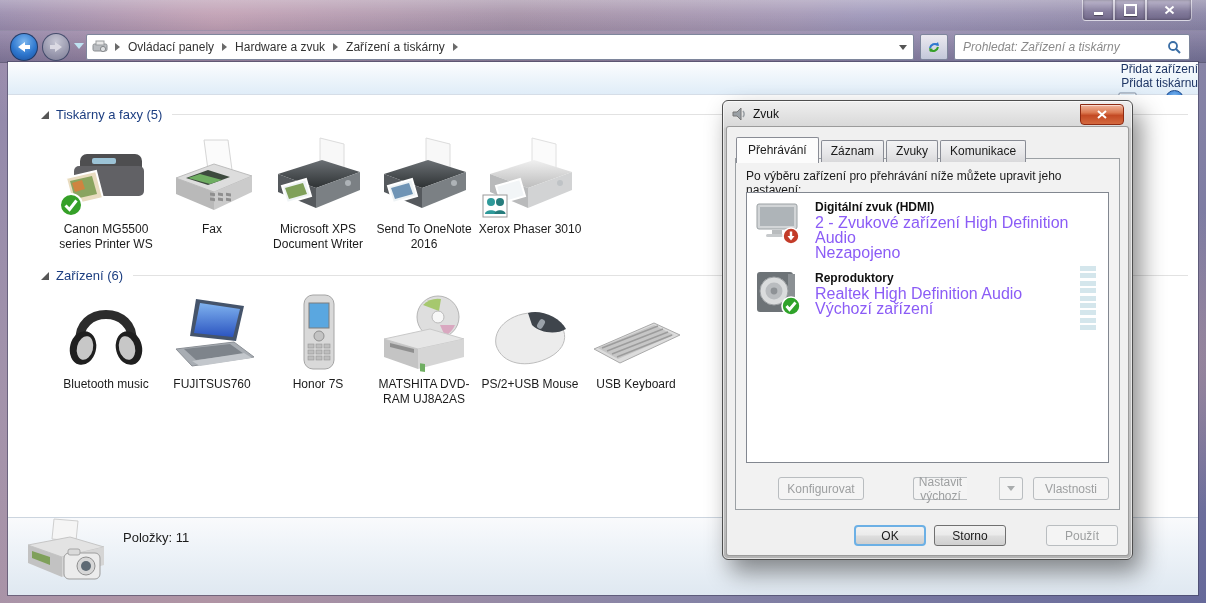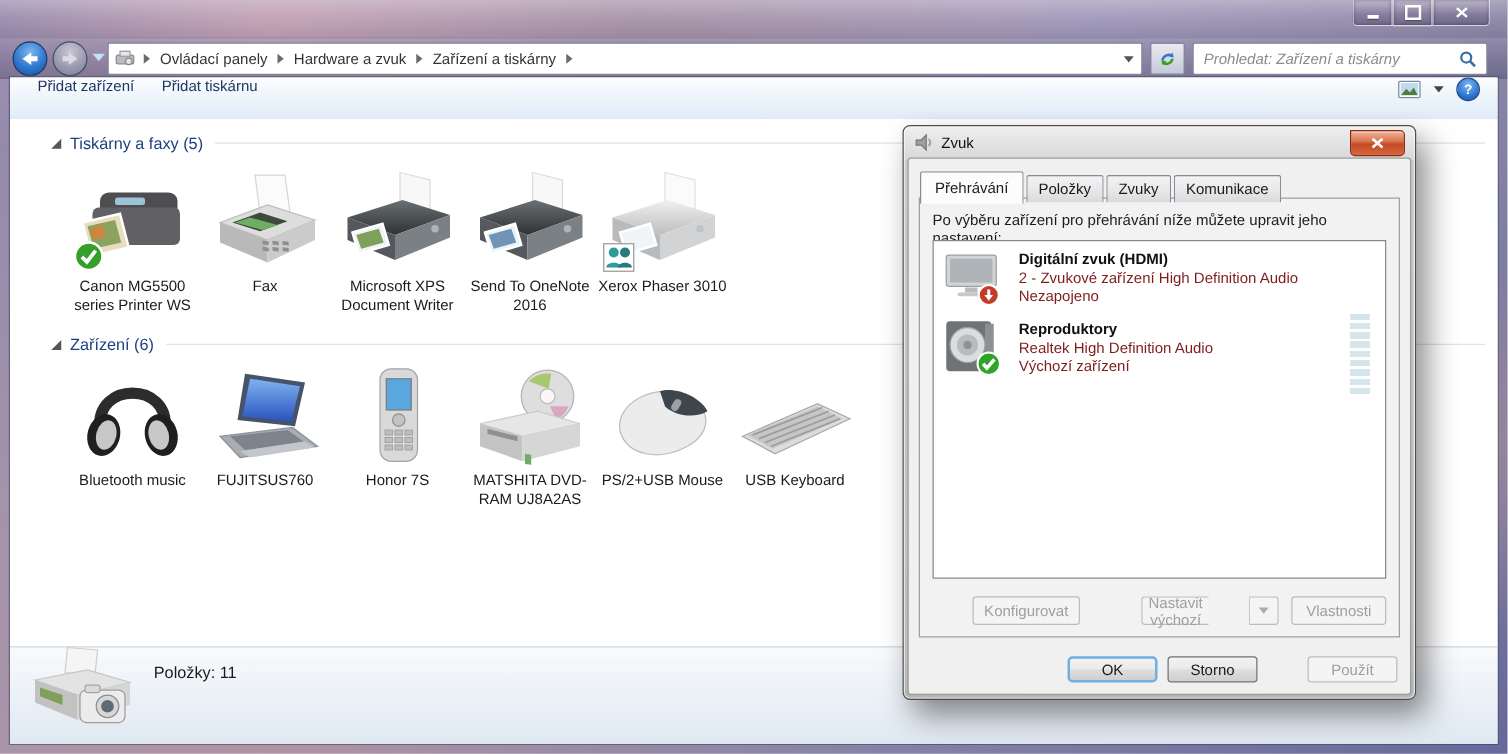--- a/index.html
+++ b/index.html
@@ -51,21 +51,21 @@
     border:1px solid #7e869c;border-radius:2px;display:flex;align-items:center;}
   .searchbox input{flex:1;border:none;outline:none;font:italic 12px "Liberation Sans",sans-serif;
     color:#6a6a6a;padding:0 4px 0 8px;background:transparent;}
   .searchbox input::placeholder{color:#8a8a8a;font-style:italic;}
 
   
   .client{position:absolute;left:8px;right:8px;top:62px;bottom:8px;background:#fff;
     box-shadow:0 0 0 1px rgba(60,60,90,.55);}
   .toolbar{position:absolute;left:0;right:0;top:0;height:32px;
     background:linear-gradient(180deg,#fcfdfe,#eef5fb 48%,#e0edf8);
-    border-bottom:1px solid #d5dde7;display:flex;align-items:flex-start;font-size:12px;color:#1f3665;}
+    border-bottom:1px solid #d5dde7;display:flex;align-items:flex-end;font-size:12px;color:#1f3665;flex-direction:column;}
   .tool-link{margin-left:22px;cursor:pointer;}
   .tool-right{margin-left:auto;display:flex;align-items:center;gap:10px;margin-right:14px;}
   .tool-tri{width:0;height:0;border-left:4px solid transparent;border-right:4px solid transparent;
     border-top:5px solid #444;}
   .content{position:absolute;left:0;right:0;top:33px;bottom:77px;background:#fff;overflow:hidden;padding-left:23px;}
   .sec-head{display:flex;align-items:center;margin:12px 10px 0 10px;font-size:13px;color:#1c3e81;}
   .sec-tri{width:0;height:0;border-right:8px solid #565656;border-top:8px solid transparent;margin-right:7px;}
   .sec-rule{flex:1;height:1px;background:#e2e2e2;margin-left:10px;}
   .tiles{display:flex;padding-left:22px;margin-top:14px;}
   .tile{width:106px;display:flex;flex-direction:column;align-items:center;cursor:default;}
@@ -97,21 +97,21 @@
   .tab.active{background:#fcfcfc;padding:5px 11px 6px;margin-bottom:-1px;}
   .tab-panel{position:absolute;left:8px;right:8px;top:31px;height:350px;background:#f2f2f2;
     border:1px solid #9ba0a4;}
   .instruction{position:absolute;left:10px;top:10px;font-size:12px;color:#1b1b1b;}
   .devlist{position:absolute;left:10px;right:10px;top:33px;bottom:46px;background:#fff;
     border:1px solid #828790;}
   .devitem{position:relative;display:flex;padding:6px 8px 4px;}
   .devicon{width:46px;height:46px;position:relative;flex:0 0 46px;}
   .devtext{margin-left:14px;padding-top:1px;}
   .devname{font-size:12px;font-weight:600;color:#101010;line-height:15px;}
-  .devline{font-size:12px;color:#7f1d1d;line-height:15px;}
+  .devline{font-size:16px;color:#8b5cf6;line-height:15px;}
   .meter{position:absolute;right:12px;top:2px;width:16px;height:66px;
     background:repeating-linear-gradient(180deg,#d4e6ec 0 5px,#ffffff 5px 7.4px);}
   .panel-actions{position:absolute;left:10px;right:10px;bottom:9px;height:23px;display:flex;align-items:center;}
   .btn{font-size:12px;height:23px;border-radius:3px;display:flex;align-items:center;justify-content:center;box-sizing:border-box;}
   .btn-disabled{background:#f4f4f4;border:1px solid #b9bdc0;color:#9d9fa0;margin-left:32px;}
   .btn-normal{background:linear-gradient(180deg,#f2f2f2,#ebebeb 45%,#dddddd 55%,#cfcfcf);
     border:1px solid #707070;color:#1b1b1b;}
   .btn-configure{width:86px;}
   .split{margin-left:auto;display:flex;width:142px;}
   .split-main{flex:1;border-radius:3px 0 0 3px;border-right:none;text-align:center;}
@@ -465,21 +465,21 @@
     </div>
     <div class="dlg-close">
       <svg width="10" height="9">
         <path d="M1 1 L9 8 M9 1 L1 8" stroke="#fff" stroke-width="2"></path>
       </svg>
     </div>
 
     <div class="dlg-client">
       <div class="tabs">
         <div class="tab active">Přehrávání</div>
-        <div class="tab">Položky</div>
+        <div class="tab">Záznam</div>
         <div class="tab">Zvuky</div>
         <div class="tab">Komunikace</div>
       </div>
 
       <div class="tab-panel">
         <div class="instruction">Po výběru zařízení pro přehrávání níže můžete upravit jeho nastavení:</div>
 
         <div class="devlist">
 
           <div class="devitem">

